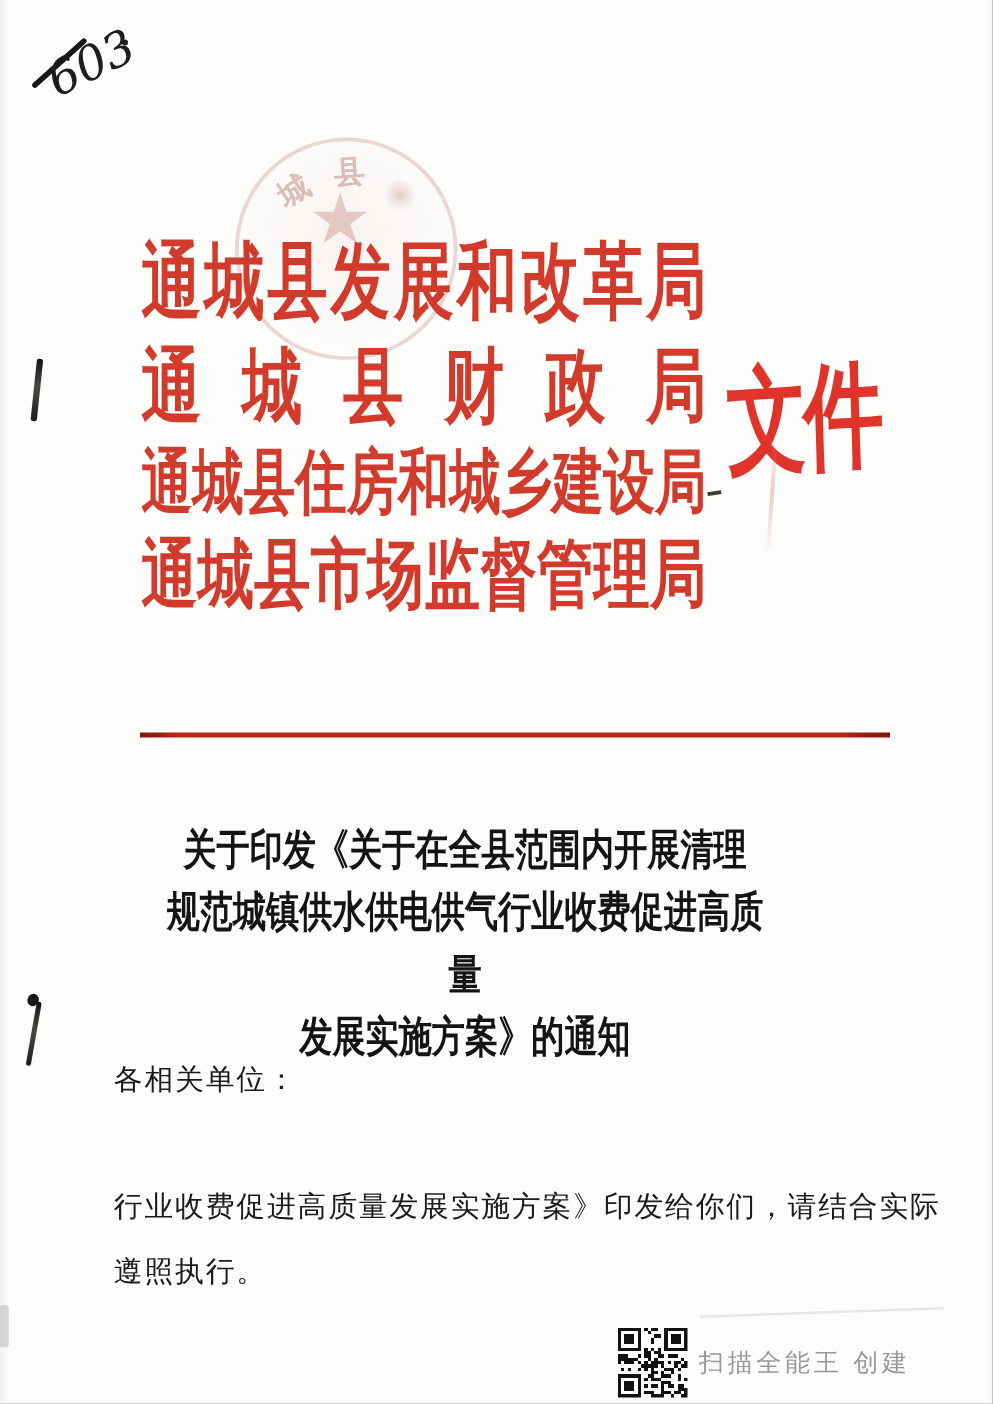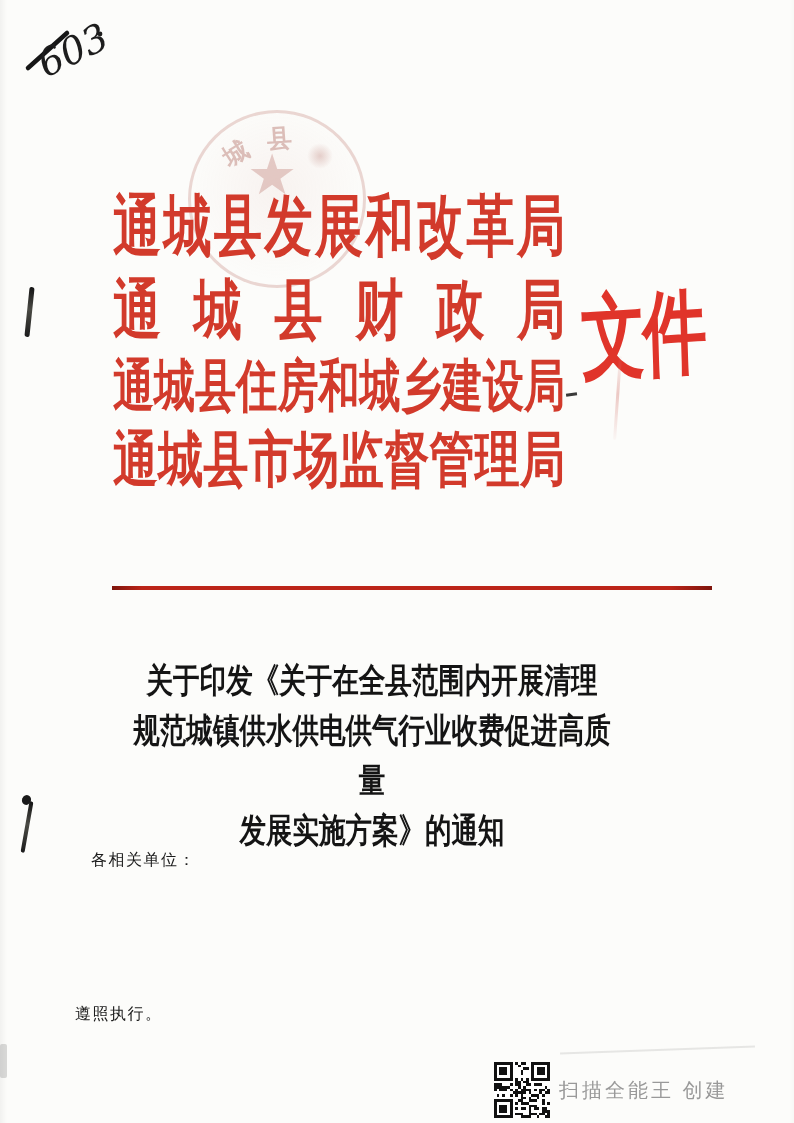--- a/index.html
+++ b/index.html
@@ -38,26 +38,26 @@
           font-size:23px;letter-spacing:2px;color:#262626;font-family:"Liberation Serif",serif;}
   .red-rule{position:absolute;left:112px;top:586px;width:600px;height:4px;
           background:linear-gradient(90deg,#7e150c,var(--rule_red) 5%,var(--rule_red) 93%,#7e150c);}
 
   
   .title{position:absolute;left:62px;top:655px;width:620px;text-align:center;
          font-size:34px;line-height:50px;font-weight:bold;color:#141414;
          transform:scaleX(0.78);transform-origin:50% 0;}
 
   
-  .salutation,.body-line{position:absolute;font-size:16px;letter-spacing:1.5px;color:var(--body_black);
+  .salutation,.body-line{position:absolute;font-size:23px;letter-spacing:1.5px;color:var(--body_black);
          font-family:"Liberation Serif",serif;line-height:1.2;white-space:nowrap;}
   .salutation{left:91px;top:850px;}
   .body-line.b1{left:153px;top:901px;}
   .body-line.b2{left:91px;top:952px;}
-  .body-line.b3{left:75px;top:1004px;}
+  .body-line.b3{left:91px;top:1004px;}
 
   
   .binding-mark{position:absolute;background:linear-gradient(#141414,#4a4a44 45%,#1c1c1c);}
   .binding-mark.m1{left:27px;top:287px;width:5px;height:50px;transform:rotate(6deg);border-radius:2px;}
   .binding-mark.m2{left:25px;top:801px;width:4px;height:52px;transform:rotate(10deg);border-radius:2px;}
   .binding-blob{position:absolute;left:22px;top:795px;width:9px;height:10px;background:#1a1a1a;border-radius:50%;transform:rotate(24deg);}
   .stray-dash{position:absolute;left:566px;top:393px;width:11px;height:2.5px;background:#3a3a3a;transform:rotate(-8deg);}
   .pink-squiggle{position:absolute;left:616px;top:356px;width:3px;height:84px;transform:rotate(4deg);border-radius:3px;
          background:linear-gradient(rgba(222,152,146,0.05),rgba(214,130,122,0.42) 45%,rgba(222,152,146,0.05));}
   .crease{position:absolute;left:560px;top:1049px;width:195px;height:2px;background:rgba(120,120,120,0.16);transform:rotate(-2deg);}
@@ -94,20 +94,21 @@
 
   <div class="red-rule"></div>
 
   <div class="title">
     <div>关于印发《关于在全县范围内开展清理</div>
     <div>规范城镇供水供电供气行业收费促进高质量</div>
     <div>发展实施方案》的通知</div>
   </div>
 
   <div class="salutation">各相关单位：</div>
+  <div class="body-line b2">行业收费促进高质量发展实施方案》印发给你们，请结合实际</div>
   <div class="body-line b3">遵照执行。</div>
 
   <div class="binding-mark m1"></div>
   <div class="binding-blob"></div>
   <div class="binding-mark m2"></div>
   <div class="stray-dash"></div>
   <div class="pink-squiggle"></div>
   <div class="crease"></div>
   <div class="edge-smudge"></div>
 

